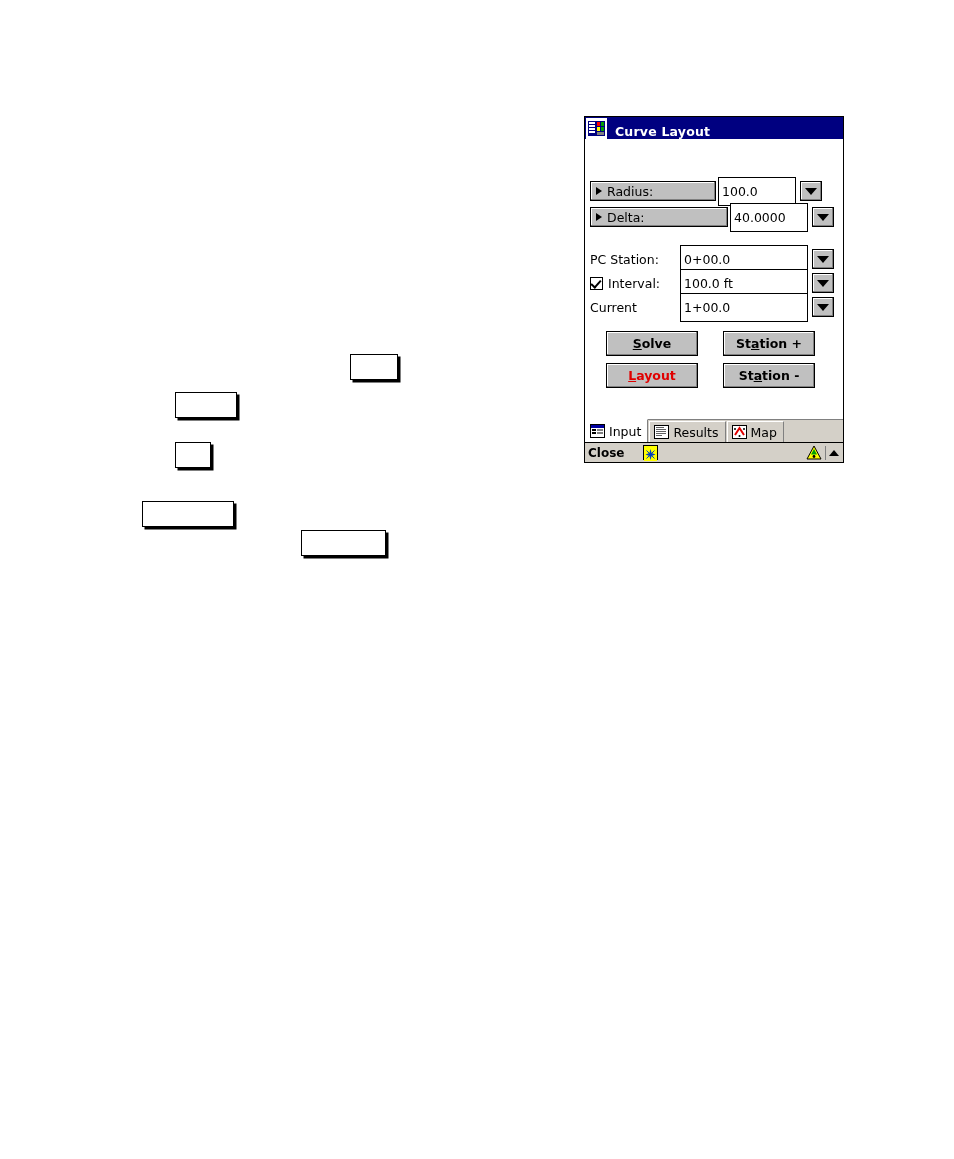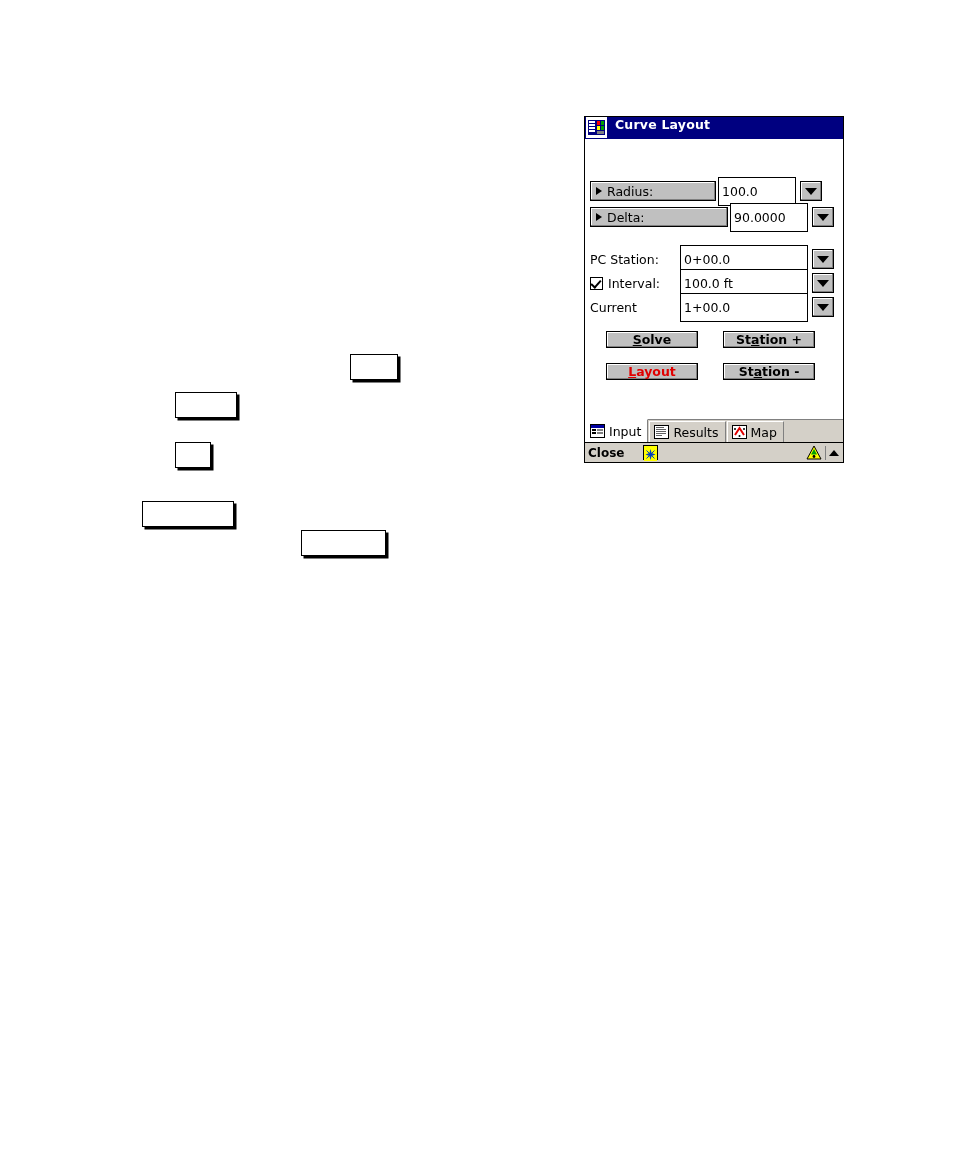--- a/index.html
+++ b/index.html
@@ -37,21 +37,21 @@
     font-family: "DejaVu Sans", sans-serif;
     display: flex;
     flex-direction: column;
   }
 
   
   .titlebar {
     height: 22px;
     background: #000080;
     display: flex;
-    align-items: flex-start;
+    align-items: flex-end;
     flex: 0 0 auto;
     box-sizing: border-box;
   }
   .titlebar-icon {
     width: 21px;
     height: 21px;
     margin-left: 1px;
     position: relative;
     background: #ffffff;
     flex: 0 0 auto;
@@ -188,21 +188,21 @@
     height: 8px;
     border: solid #000000;
     border-width: 0 2px 2px 0;
     transform: rotate(42deg);
   }
 
   
   .actbtn {
     position: absolute;
     width: 92px;
-    height: 17px;
+    height: 25px;
     background: #c0c0c0;
     border: 1.5px solid #000000;
     box-sizing: border-box;
     display: flex;
     align-items: center;
     justify-content: center;
     font-size: 12.5px;
     color: #000000;
     box-shadow: inset -1px -1px 0 0 #808080, inset 1px 1px 0 0 #ffffff;
     font-weight: bold;
@@ -341,21 +341,21 @@
         <span class="tri-down"></span>
       </span>
     </div>
 
     <div class="row" style="top:68px;">
       <span class="graybtn" style="width:138px;">
         <span class="tri-right"></span>
         <span>Delta:</span>
       </span>
       <span class="field" style="width:78px; margin-left:2px;">
-        <span>90.0000</span>
+        <span>40.0000</span>
       </span>
       <span class="ddbtn" style="margin-left:4px;">
         <span class="tri-down"></span>
       </span>
     </div>
 
     <div class="row" style="top:110px;">
       <span class="lbl" style="width:90px;">PC Station:</span>
       <span class="field" style="width:128px;">
         <span>0+00.0</span>

